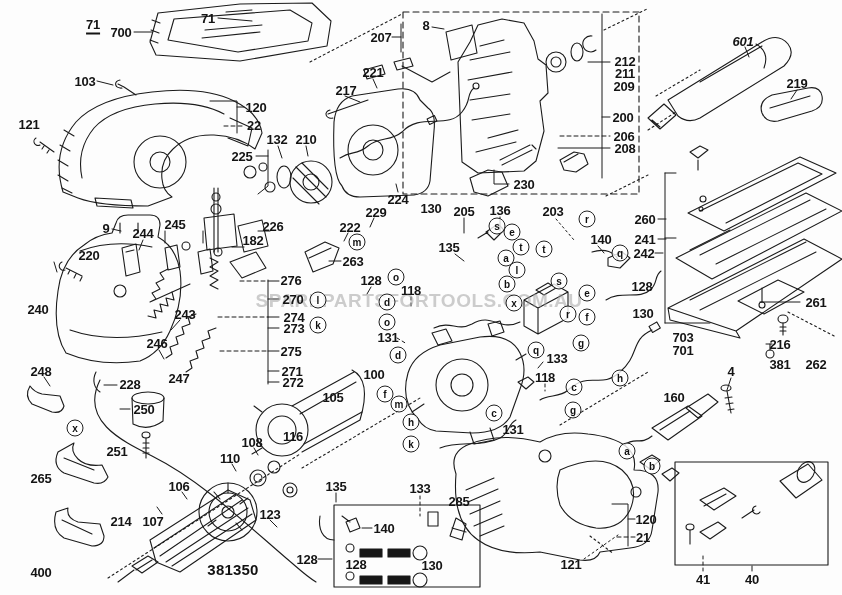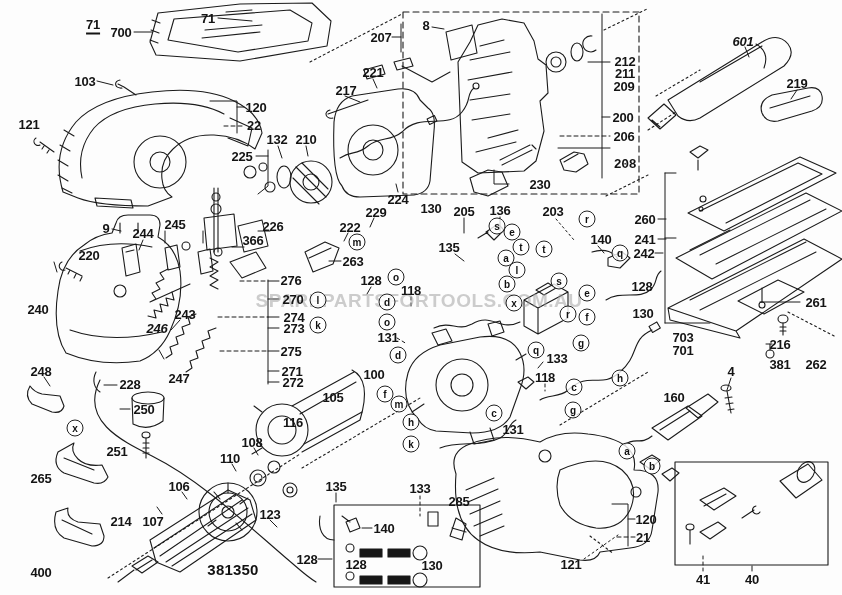--- a/index.html
+++ b/index.html
@@ -315,40 +315,40 @@
       <span class="plabel" style="left: 256px; top: 107px;">120</span>
       <span class="plabel" style="left: 254px; top: 125px;">22</span>
       <span class="plabel" style="left: 242px; top: 156px;">225</span>
       <span class="plabel" style="left: 277px; top: 139px;">132</span>
       <span class="plabel" style="left: 306px; top: 139px;">210</span>
       <span class="plabel" style="left: 346px; top: 90px;">217</span>
       <span class="plabel" style="left: 373px; top: 72px;">221</span>
       <span class="plabel" style="left: 381px; top: 37px;">207</span>
       <span class="plabel" style="left: 426px; top: 25px;">8</span>
       <span class="plabel" style="left: 398px; top: 199px;">224</span>
-      <span class="plabel" style="left: 524px; top: 184px; margin-left: 16px;">230</span>
+      <span class="plabel" style="left: 524px; top: 184px;">230</span>
       <span class="plabel" style="left: 625px; top: 61px;">212</span>
       <span class="plabel" style="left: 625px; top: 73px;">211</span>
       <span class="plabel" style="left: 624px; top: 86px;">209</span>
       <span class="plabel" style="left: 623px; top: 117px;">200</span>
       <span class="plabel" style="left: 624px; top: 136px;">206</span>
-      <span class="plabel" style="left: 625px; top: 164px; font-family: Liberation Mono, monospace;">208</span>
+      <span class="plabel" style="left: 625px; top: 148px;">208</span>
       <span class="plabel" style="left: 743px; top: 41px; font-style: italic;">601</span>
       <span class="plabel" style="left: 797px; top: 83px;">219</span>
       <span class="plabel" style="left: 106px; top: 228px;">9</span>
       <span class="plabel" style="left: 143px; top: 233px;">244</span>
       <span class="plabel" style="left: 175px; top: 224px;">245</span>
       <span class="plabel" style="left: 53px; top: 255px; margin-left: 36px;">220</span>
       <span class="plabel" style="left: 38px; top: 309px;">240</span>
       <span class="plabel" style="left: 185px; top: 314px;">243</span>
-      <span class="plabel" style="left: 157px; top: 328px; font-style: italic;">246</span>
+      <span class="plabel" style="left: 157px; top: 343px;">246</span>
       <span class="plabel" style="left: 41px; top: 371px;">248</span>
       <span class="plabel" style="left: 179px; top: 378px;">247</span>
       <span class="plabel" style="left: 130px; top: 384px;">228</span>
-      <span class="plabel" style="left: 253px; top: 240px;">366</span>
+      <span class="plabel" style="left: 253px; top: 240px;">182</span>
       <span class="plabel" style="left: 273px; top: 226px;">226</span>
       <span class="plabel" style="left: 376px; top: 212px;">229</span>
       <span class="plabel" style="left: 350px; top: 227px;">222</span>
       <span class="plabel" style="left: 431px; top: 208px;">130</span>
       <span class="plabel" style="left: 353px; top: 261px;">263</span>
       <span class="plabel" style="left: 291px; top: 280px;">276</span>
       <span class="plabel" style="left: 293px; top: 299px;">270</span>
       <span class="plabel" style="left: 294px; top: 317px;">274</span>
       <span class="plabel" style="left: 294px; top: 328px;">273</span>
       <span class="plabel" style="left: 291px; top: 351px;">275</span>
@@ -356,21 +356,21 @@
       <span class="plabel" style="left: 293px; top: 382px;">272</span>
       <span class="plabel" style="left: 371px; top: 280px;">128</span>
       <span class="plabel" style="left: 411px; top: 290px;">118</span>
       <span class="plabel" style="left: 388px; top: 337px;">131</span>
       <span class="plabel" style="left: 464px; top: 211px;">205</span>
       <span class="plabel" style="left: 500px; top: 210px; text-align: center;">136</span>
       <span class="plabel" style="left: 449px; top: 247px;">135</span>
       <span class="plabel" style="left: 553px; top: 211px;">203</span>
       <span class="plabel" style="left: 374px; top: 374px;">100</span>
       <span class="plabel" style="left: 333px; top: 397px;">105</span>
-      <span class="plabel" style="left: 293px; top: 422px; text-align: right;">116</span>
+      <span class="plabel" style="left: 293px; top: 436px; text-align: right;">116</span>
       <span class="plabel" style="left: 336px; top: 486px;">135</span>
       <span class="plabel" style="left: 420px; top: 488px;">133</span>
       <span class="plabel" style="left: 459px; top: 501px; text-align: right;">285</span>
       <span class="plabel" style="left: 384px; top: 528px;">140</span>
       <span class="plabel" style="left: 307px; top: 559px;">128</span>
       <span class="plabel" style="left: 356px; top: 564px;">128</span>
       <span class="plabel" style="left: 432px; top: 565px;">130</span>
       <span class="plabel" style="left: 513px; top: 429px;">131</span>
       <span class="plabel" style="left: 270px; top: 514px;">123</span>
       <span class="plabel" style="left: 144px; top: 409px;">250</span>

